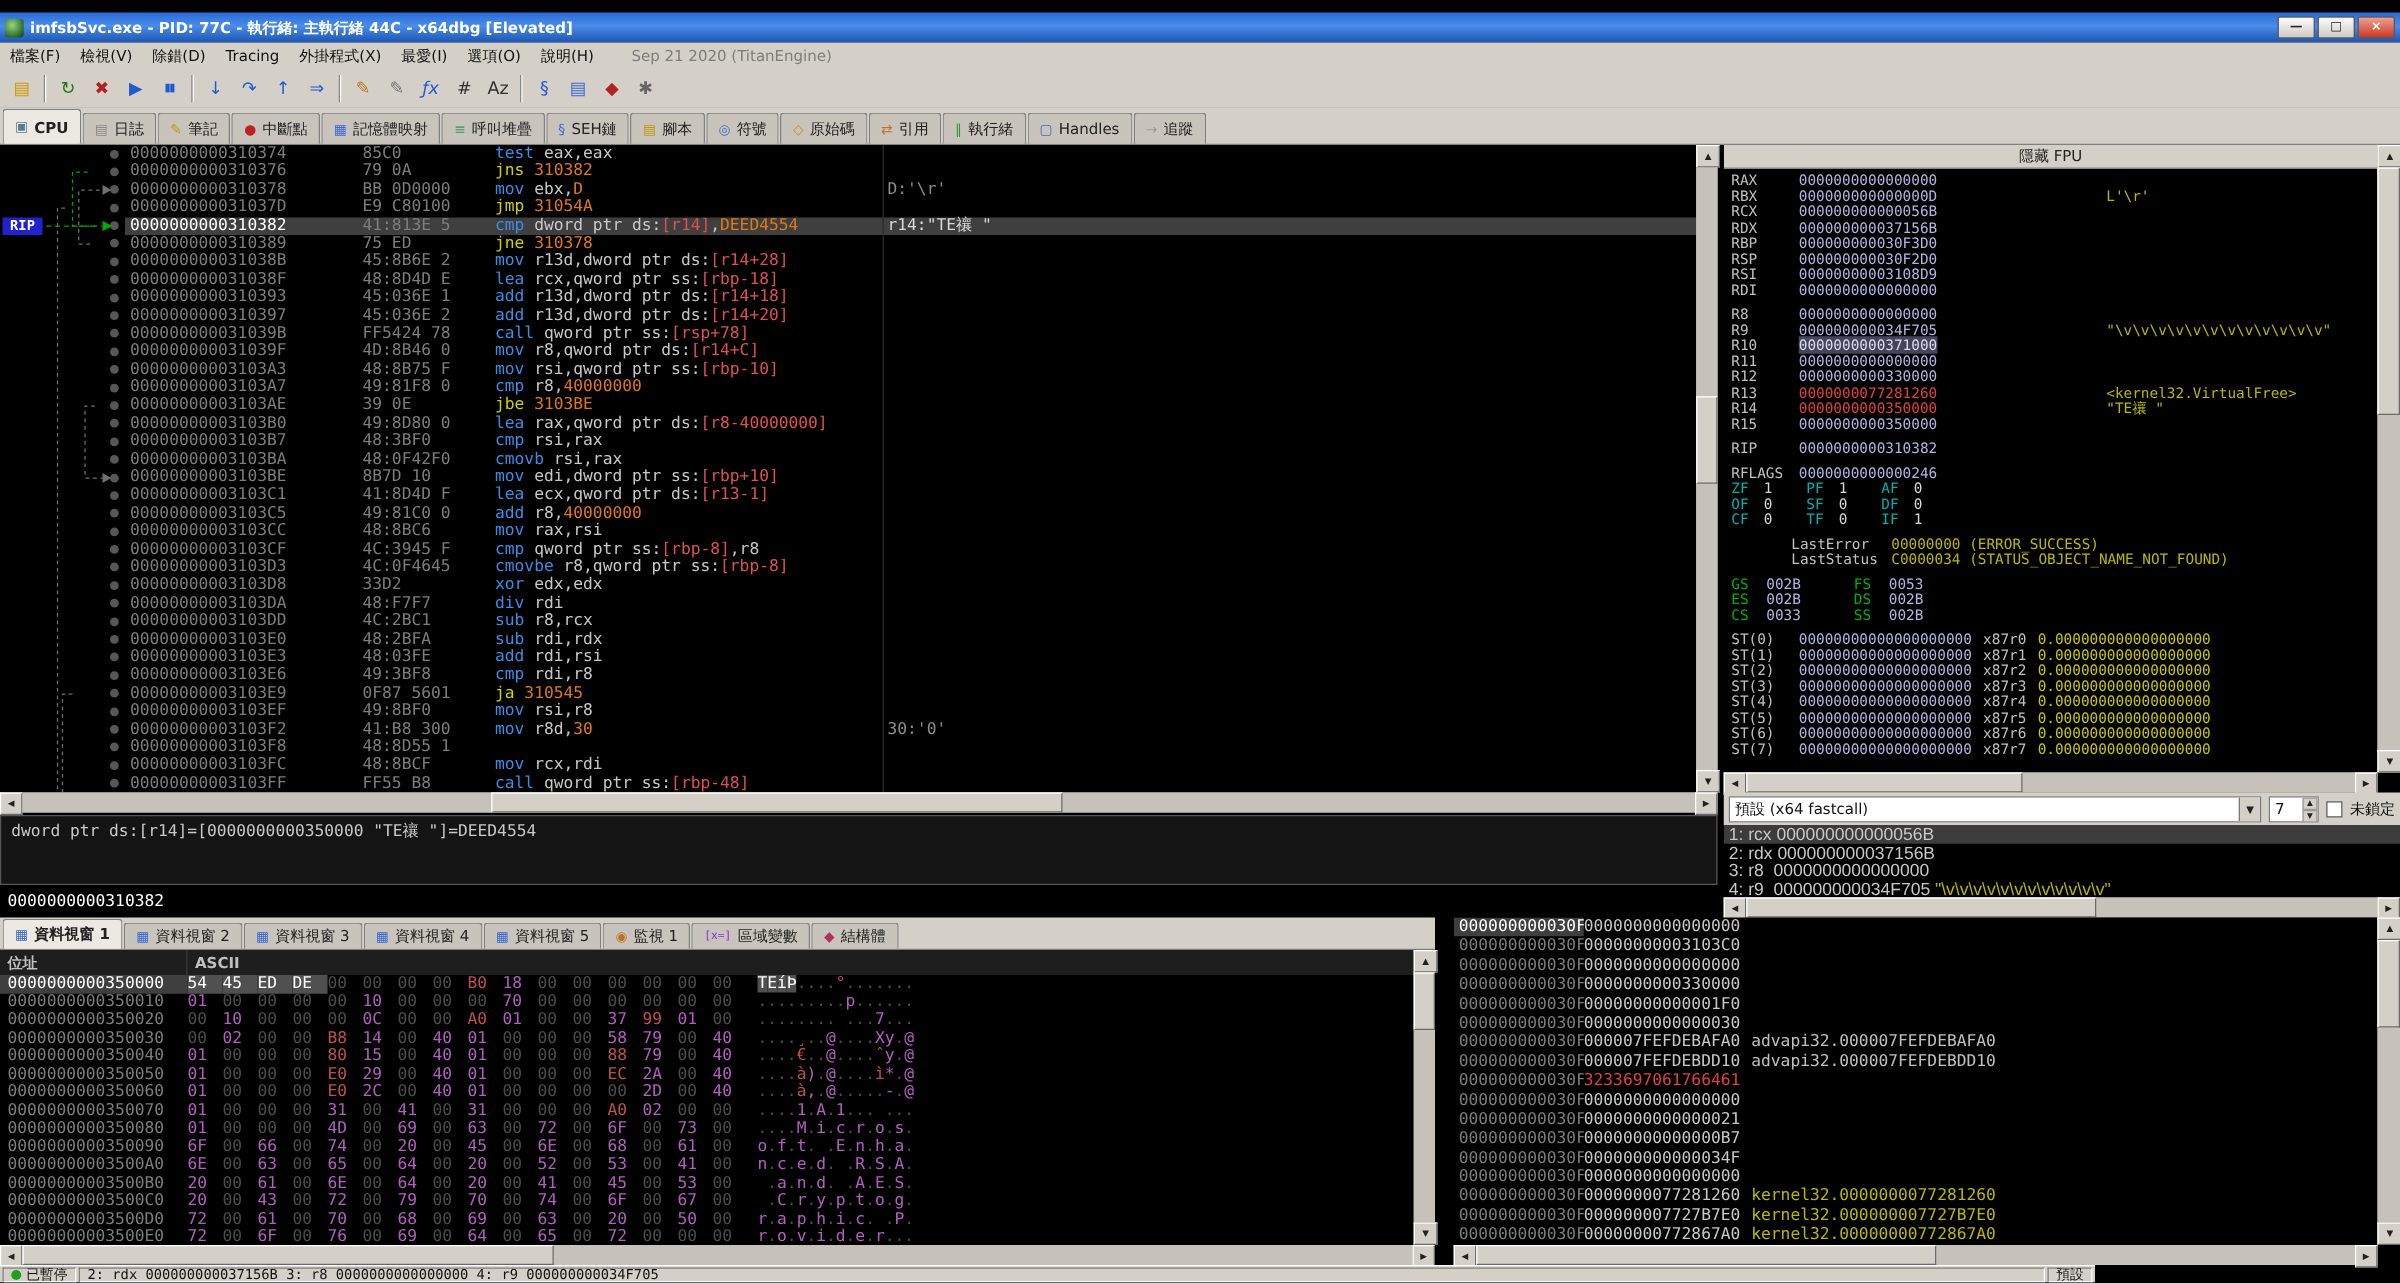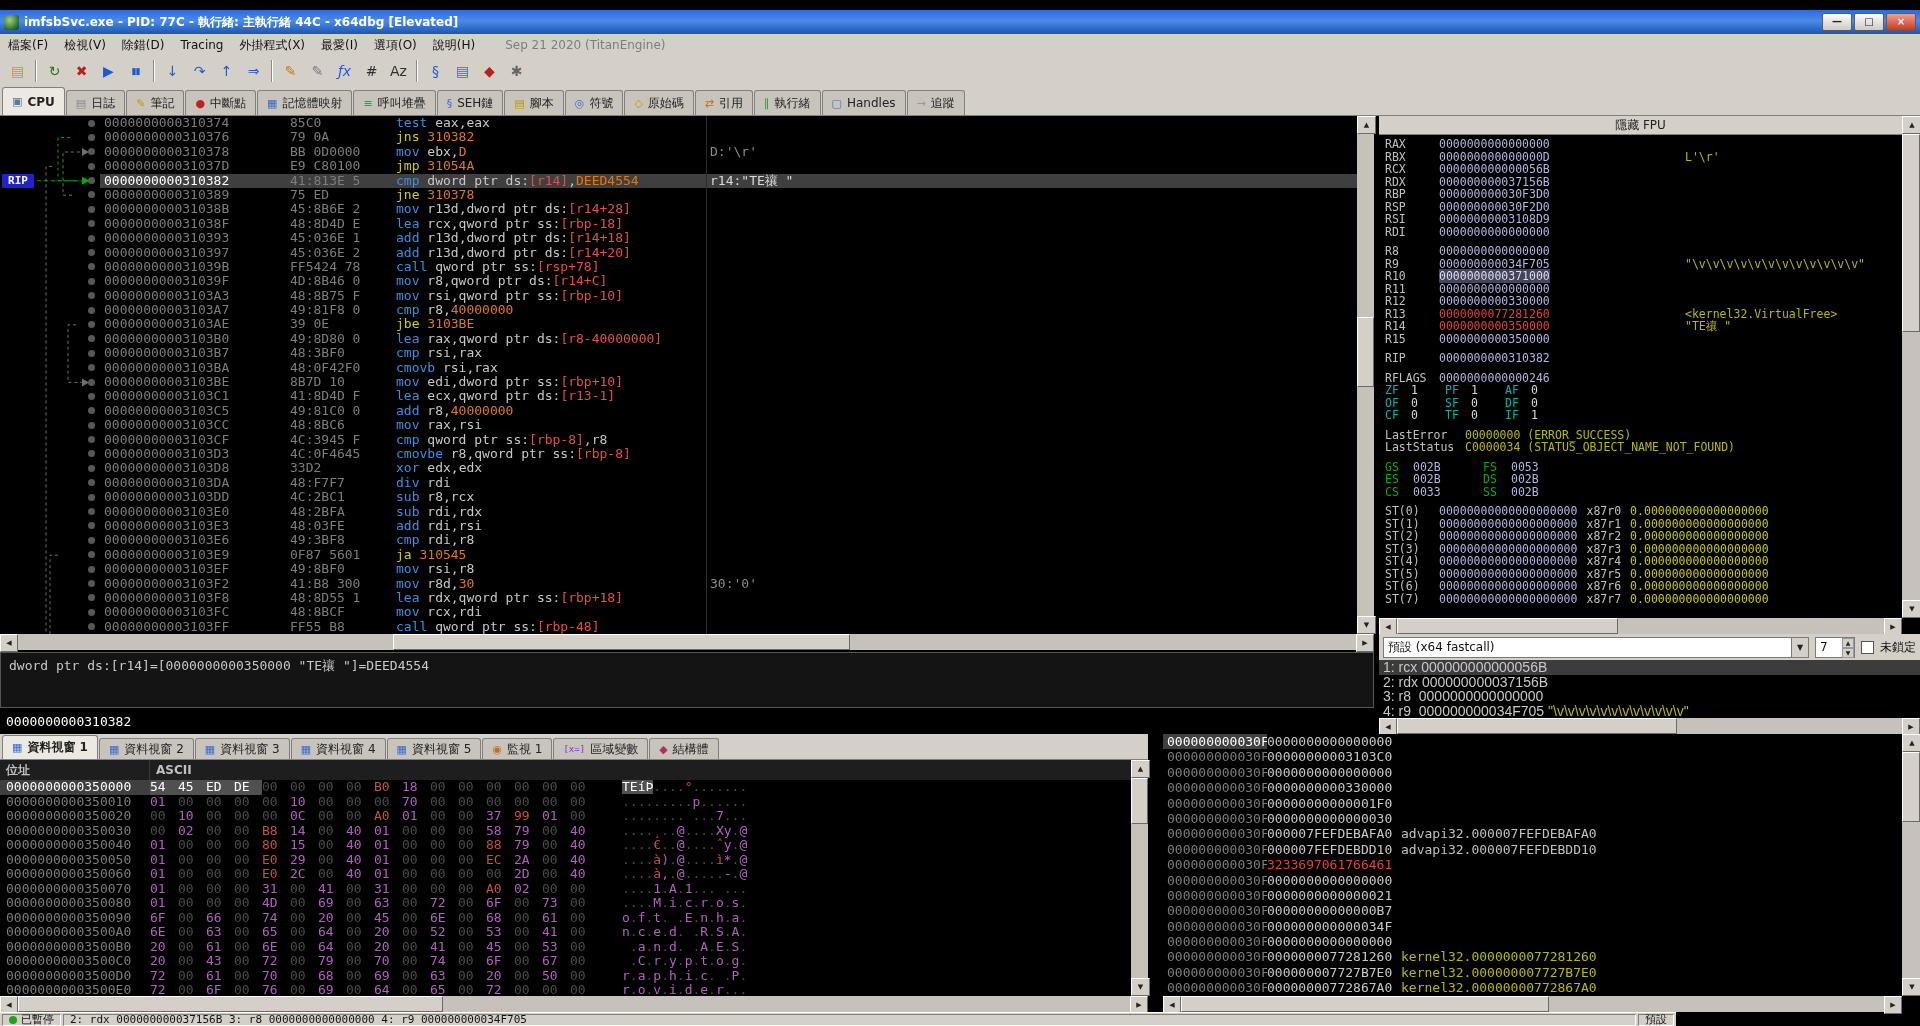--- a/index.html
+++ b/index.html
@@ -65,21 +65,21 @@
     text-align:center;color:#222;line-height:18px;font-size:12px;}
   #reg-rows{padding:3px 0 0 6px;}
   .reg-row{position:relative;height:12.5px;line-height:12.5px;white-space:pre;
     font-family:"DejaVu Sans Mono",monospace;font-size:11.5px;}
   .reg-gap{height:7px;}
   .rn{display:inline-block;width:54px;color:#c0c0c0;}
   .rv{color:#b4b4e4;} .rv.red{color:#e04040;} .rv.hl{background:#44445a;color:#dcdcf4;}
   .rc{position:absolute;left:300px;color:#b8b800;}
   .fn{display:inline-block;width:26px;color:#00b0b0;} .fv{display:inline-block;width:34px;color:#d8d8d8;}
   .sn{display:inline-block;width:28px;color:#00b000;} .sv{display:inline-block;width:70px;color:#b4b4e4;}
-  .en{display:inline-block;width:80px;color:#c0c0c0;} .ev{color:#b8b800;}
+  .en{display:inline-block;width:80px;color:#c0c0c0;margin-left:48px;} .ev{color:#b8b800;}
   .stv{color:#b4b4e4;} .xn{color:#c0c0c0;margin-left:9px;} .xf{color:#c8c800;margin-left:9px;}
 
   
   #infobox{left:0;top:652px;width:1374px;height:56px;background:#141414;border:1px solid #555;
     box-sizing:border-box;color:#c8c8c8;font-family:"DejaVu Sans Mono",monospace;font-size:13px;
     padding:4px 8px;line-height:17px;}
   #addrline{left:6px;top:714px;color:#fff;font-family:"DejaVu Sans Mono",monospace;font-size:13px;}
 
   
   #args-bar{left:1379px;top:634px;width:541px;height:26px;background:#d4d0c8;
@@ -108,21 +108,21 @@
   
   #dumph{left:0;top:760px;width:1148px;height:20px;background:#1e1e1e;color:#c0c0c0;
     display:flex;font-size:12px;line-height:20px;}
   #dumph span{border-right:1px solid #3a3a3a;box-sizing:border-box;padding-left:6px;font-weight:bold;}
   #dump{left:0;top:780px;width:1131px;height:216px;background:#000;overflow:hidden;}
   .d-row{display:flex;height:14.5px;line-height:14.5px;white-space:pre;
     font-family:"DejaVu Sans Mono",monospace;font-size:13px;}
   .d-a{width:150px;flex:none;color:#7d7d7d;padding-left:6px;box-sizing:border-box;}
   .d-a.sel{background:#3f3f3f;color:#fff;}
   .d-b{width:28px;flex:none;}
-  .d-s{margin-left:24px;}
+  .d-s{margin-left:8px;}
   .b0{color:#4c4c4c;} .bl{color:#b35fc0;} .bh{color:#c05050;} .bs{background:#505050;color:#fff;}
 
   
   #stack{left:1163px;top:734px;width:739px;height:262px;background:#000;overflow:hidden;}
   .sk-row{display:flex;height:15.4px;line-height:15.4px;white-space:pre;
     font-family:"DejaVu Sans Mono",monospace;font-size:13px;}
   .sk-a{width:104px;flex:none;overflow:hidden;color:#7d7d7d;padding-left:4px;box-sizing:border-box;}
   .sk-a.sel{background:#3f3f3f;color:#fff;}
   .sk-v{width:134px;flex:none;overflow:hidden;color:#c8c8c8;}
   .sk-v.red{color:#e04040;}
@@ -312,21 +312,21 @@
       <div class="dis-row"><span class="dot"></span><span class="da">00000000003103D3</span><span class="dbst">4C:0F4645</span><span class="di"><span class="tk-m">cmovbe </span><span class="tk-r">r8</span><span class="tk-p">,qword ptr ss:</span><span class="tk-mem">[rbp-8]</span></span></div>
       <div class="dis-row"><span class="dot"></span><span class="da">00000000003103D8</span><span class="dbst">33D2</span><span class="di"><span class="tk-m">xor </span><span class="tk-r">edx</span><span class="tk-p">,</span><span class="tk-r">edx</span></span></div>
       <div class="dis-row"><span class="dot"></span><span class="da">00000000003103DA</span><span class="dbst">48:F7F7</span><span class="di"><span class="tk-m">div </span><span class="tk-r">rdi</span></span></div>
       <div class="dis-row"><span class="dot"></span><span class="da">00000000003103DD</span><span class="dbst">4C:2BC1</span><span class="di"><span class="tk-m">sub </span><span class="tk-r">r8</span><span class="tk-p">,</span><span class="tk-r">rcx</span></span></div>
       <div class="dis-row"><span class="dot"></span><span class="da">00000000003103E0</span><span class="dbst">48:2BFA</span><span class="di"><span class="tk-m">sub </span><span class="tk-r">rdi</span><span class="tk-p">,</span><span class="tk-r">rdx</span></span></div>
       <div class="dis-row"><span class="dot"></span><span class="da">00000000003103E3</span><span class="dbst">48:03FE</span><span class="di"><span class="tk-m">add </span><span class="tk-r">rdi</span><span class="tk-p">,</span><span class="tk-r">rsi</span></span></div>
       <div class="dis-row"><span class="dot"></span><span class="da">00000000003103E6</span><span class="dbst">49:3BF8</span><span class="di"><span class="tk-m">cmp </span><span class="tk-r">rdi</span><span class="tk-p">,</span><span class="tk-r">r8</span></span></div>
       <div class="dis-row"><span class="dot"></span><span class="da">00000000003103E9</span><span class="dbst">0F87 5601</span><span class="di"><span class="tk-j">ja </span><span class="tk-n">310545</span></span></div>
       <div class="dis-row"><span class="dot"></span><span class="da">00000000003103EF</span><span class="dbst">49:8BF0</span><span class="di"><span class="tk-m">mov </span><span class="tk-r">rsi</span><span class="tk-p">,</span><span class="tk-r">r8</span></span></div>
       <div class="dis-row"><span class="dot"></span><span class="da">00000000003103F2</span><span class="dbst">41:B8 300</span><span class="di"><span class="tk-m">mov </span><span class="tk-r">r8d</span><span class="tk-p">,</span><span class="tk-n">30</span></span><span class="dc">30:'0'</span></div>
-      <div class="dis-row"><span class="dot"></span><span class="da">00000000003103F8</span><span class="dbst">48:8D55 1</span><span class="di"><span class="tk-m">lea </span><span class="tk-r">rdx</span><span class="tk-p">,qword ptr ss:</span><span class="tk-mem">[rbp+18]</span></span></div>
+      <div class="dis-row"><span class="dot"></span><span class="da">00000000003103F8</span><span class="dbst">48:8D55 1</span></div>
       <div class="dis-row"><span class="dot"></span><span class="da">00000000003103FC</span><span class="dbst">48:8BCF</span><span class="di"><span class="tk-m">mov </span><span class="tk-r">rcx</span><span class="tk-p">,</span><span class="tk-r">rdi</span></span></div>
       <div class="dis-row"><span class="dot"></span><span class="da">00000000003103FF</span><span class="dbst">FF55 B8</span><span class="di"><span class="tk-m">call </span><span class="tk-p">qword ptr ss:</span><span class="tk-mem">[rbp-48]</span></span></div>
     </div>
   <div id="cmt-divider"></div>
   <svg width="100" height="518" style="position:absolute;left:0;top:0;">
     <path d="M70,21.6 H58 V64.8 H82" stroke="#00aa00" stroke-dasharray="3,3" fill="none"></path>
     <path d="M30,64.8 H78" stroke="#00aa00" stroke-dasharray="4,3" fill="none"></path>
     <polygon points="82,60.8 82,68.8 90,64.8" fill="#00aa00"></polygon>
     <path d="M72,79.2 H63 V36 H82" stroke="#707070" stroke-dasharray="3,3" fill="none"></path>
     <polygon points="82,32 82,40 89,36" fill="#707070"></polygon>

